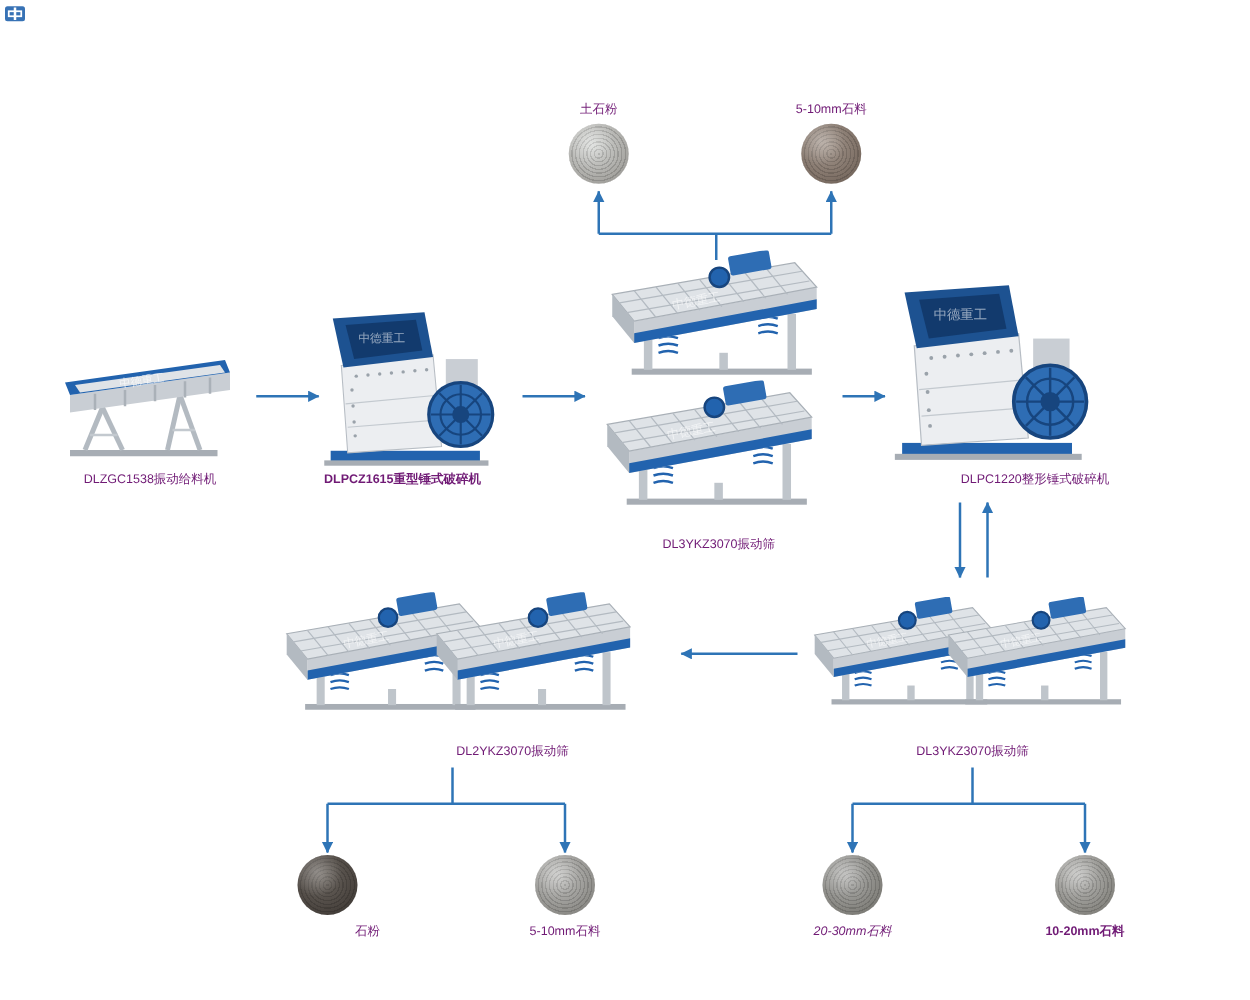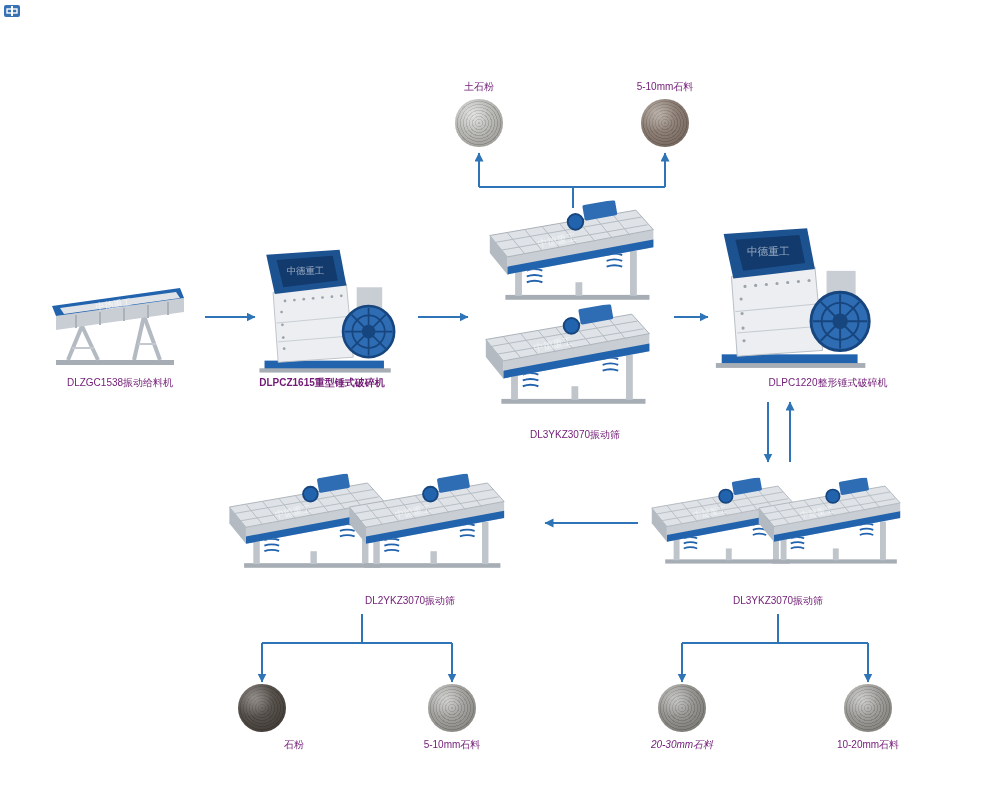--- a/index.html
+++ b/index.html
@@ -231,15 +231,15 @@
   <div class="pile pile-dark" style="left:238px; top:684px;"></div>
   <div class="label" style="left:262px; top:738px;margin-left:32px;">石粉</div>
 
   <div class="pile pile-gray-1" style="left:428px; top:684px;"></div>
   <div class="label" style="left:452px; top:738px;">5-10mm石料</div>
 
   <div class="pile pile-gray-2" style="left:658px; top:684px;"></div>
   <div class="label" style="left:682px; top:738px;font-style:italic;">20-30mm石料</div>
 
   <div class="pile pile-gray-3" style="left:844px; top:684px;"></div>
-  <div class="label" style="left:868px; top:738px;">10-20mm石料</div>
+  <div class="label" style="left:868px; top:738px;font-weight:bold;">10-20mm石料</div>
 
 </div>
 
 </body></html>

